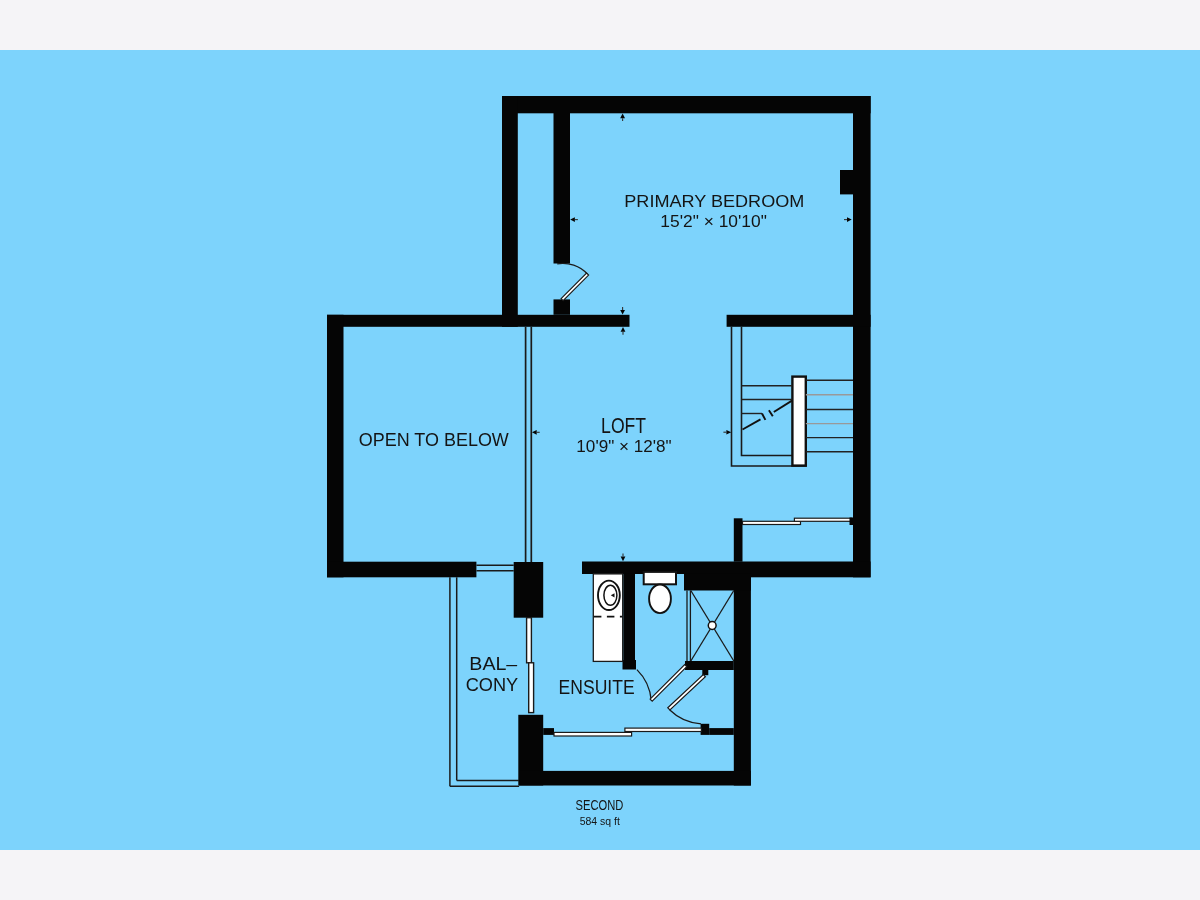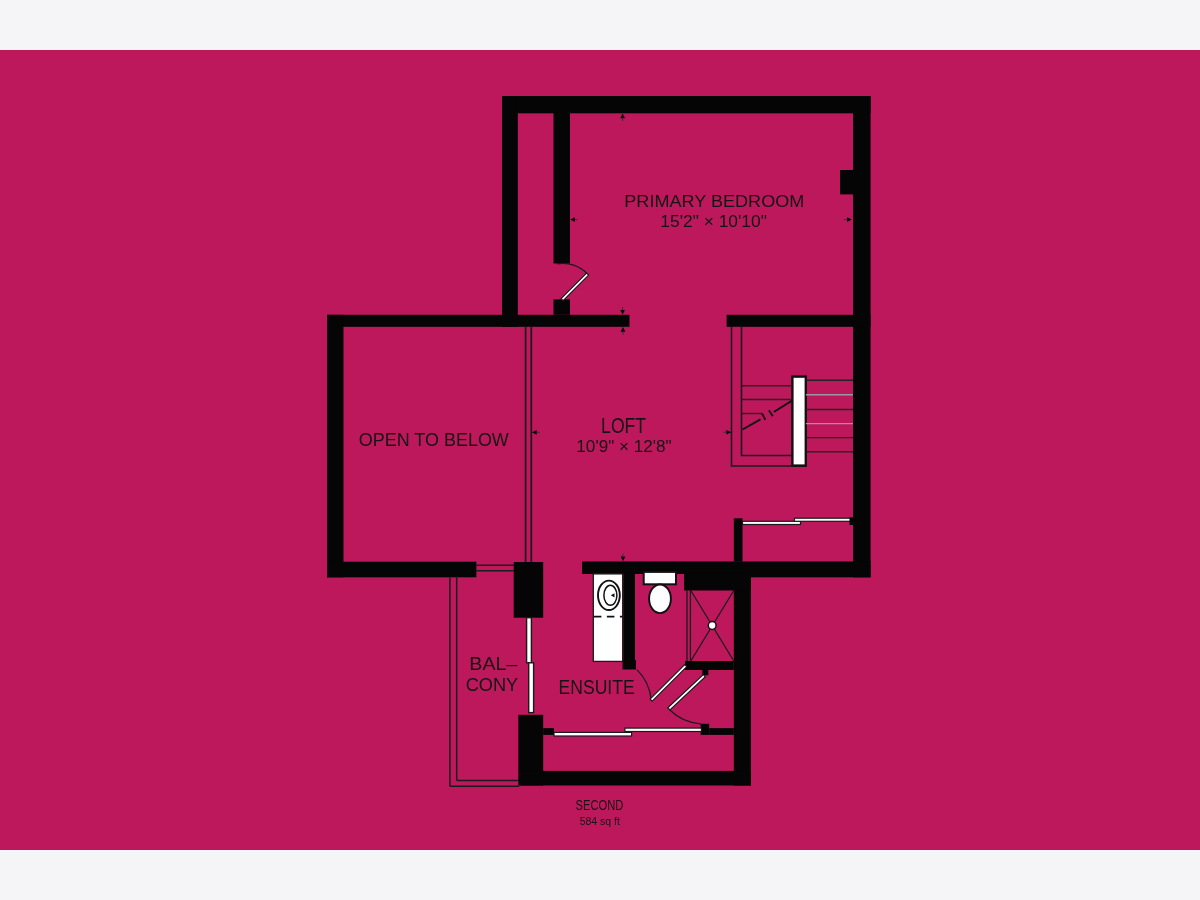--- a/index.html
+++ b/index.html
@@ -1,16 +1,16 @@
 <!DOCTYPE html>
 <html><head>
 <meta charset="utf-8">
 <style>
   html,body{margin:0;padding:0;background:#fff;}
-  .page{position:relative;width:1200px;height:900px;background:#be185d;overflow:hidden;
+  .page{position:relative;width:1200px;height:900px;background:#7dd3fc;overflow:hidden;
         font-family:"Liberation Sans", sans-serif;}
   .bar{position:absolute;left:0;width:1200px;height:50px;background:#f5f4f7;}
   svg{position:absolute;left:0;top:0;}
   text{fill:#141414;}
 </style>
 </head>
 <body>
 <div class="page">
 
 <div class="bar" style="top:0;"></div>

